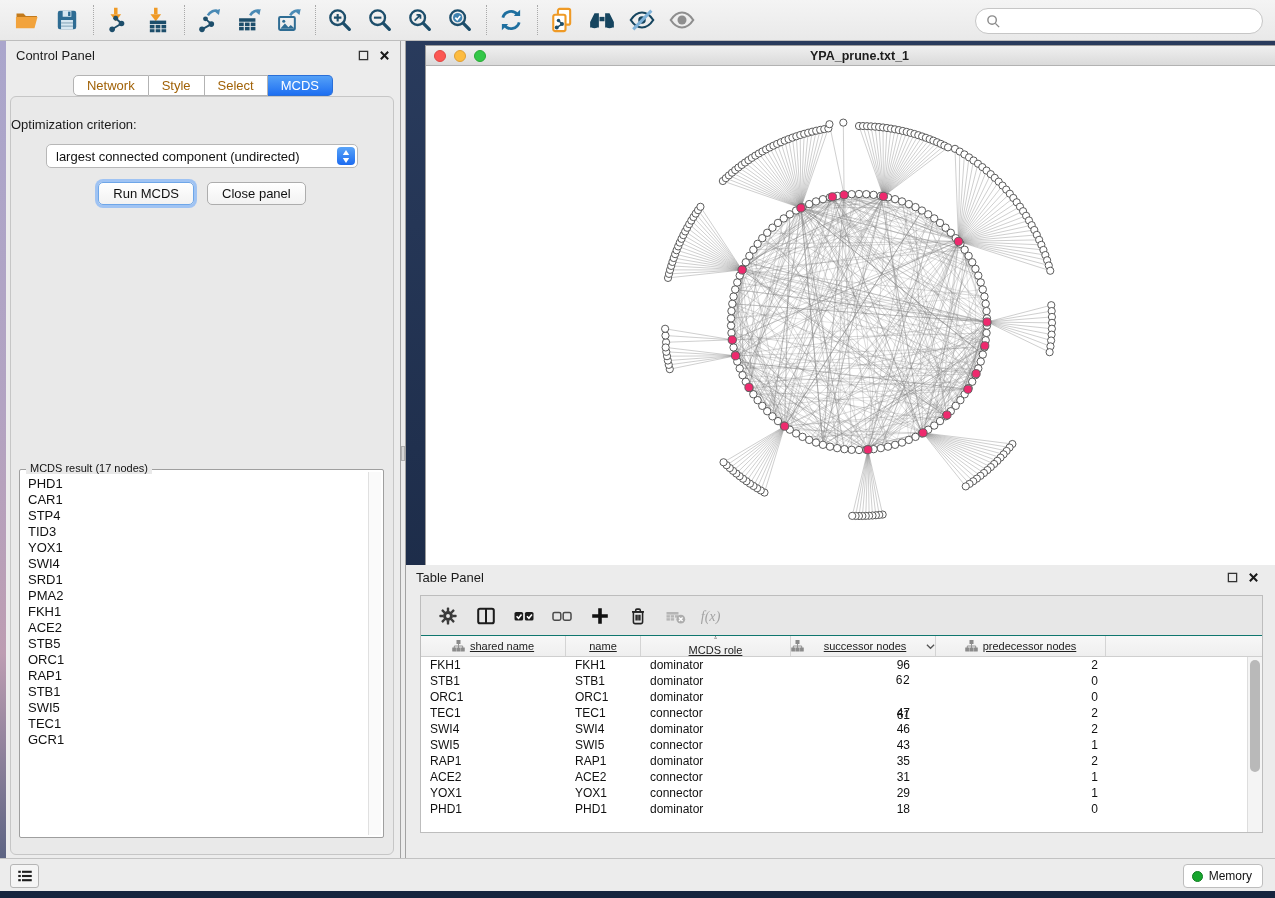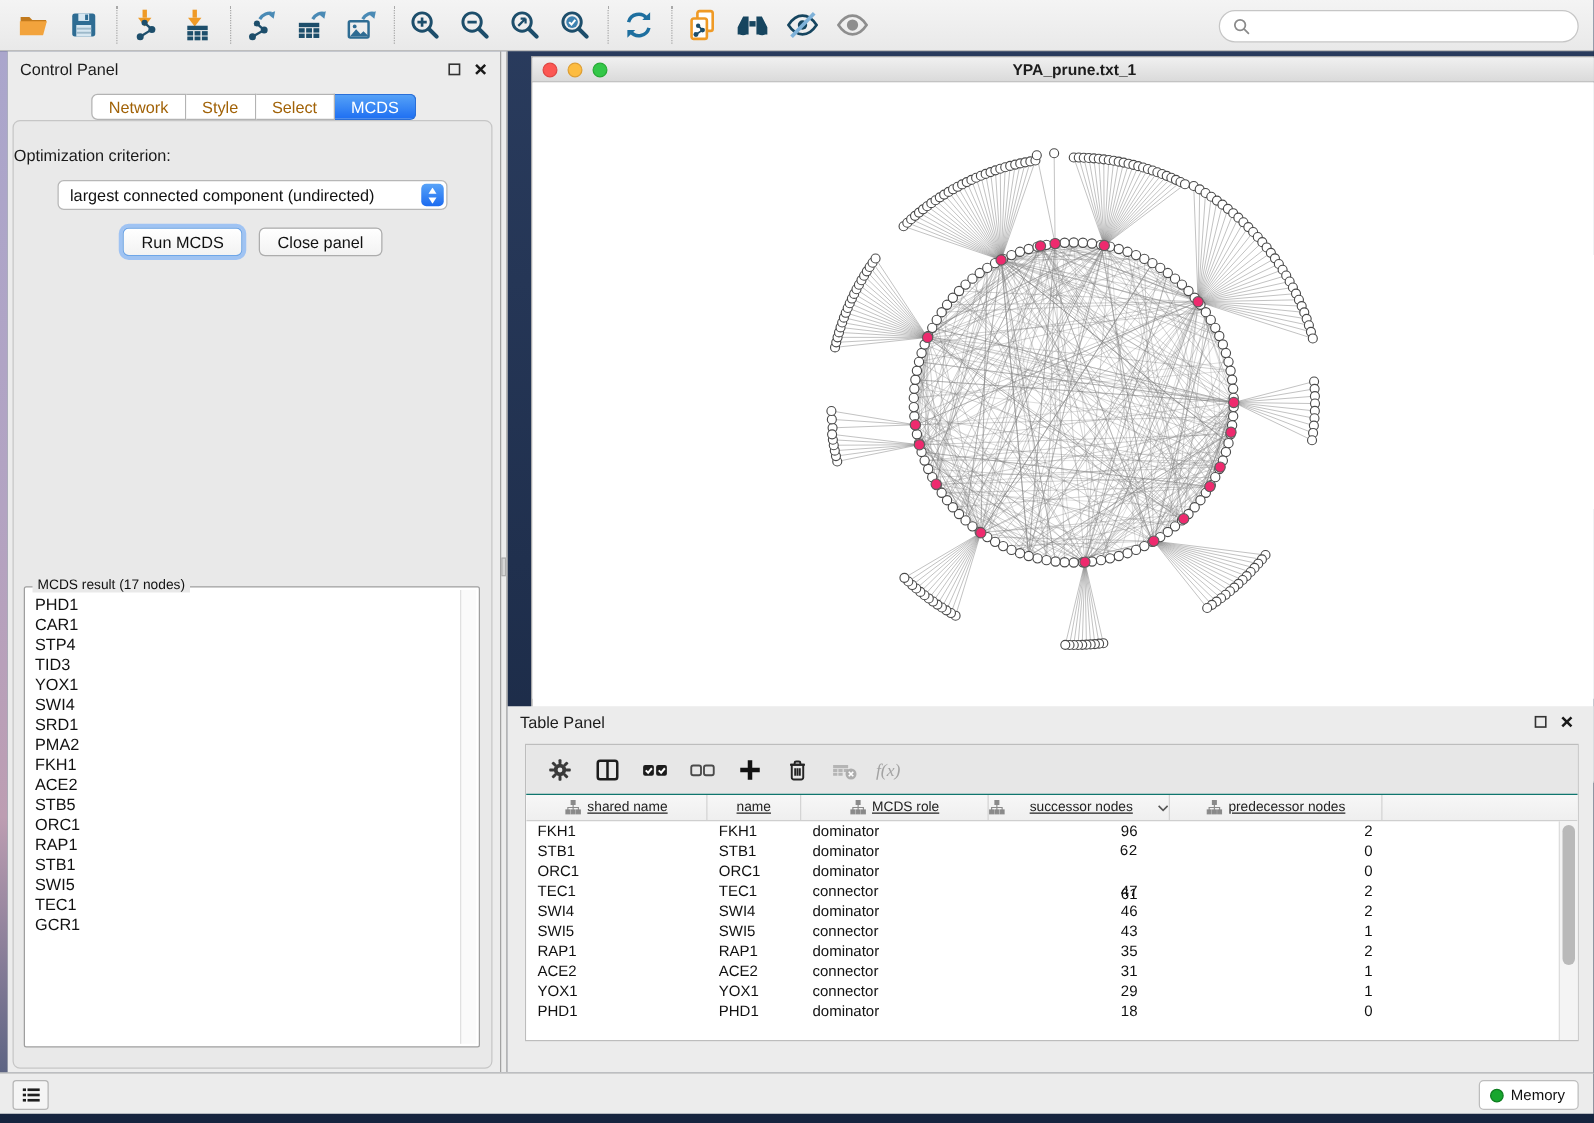--- a/index.html
+++ b/index.html
@@ -1356,21 +1356,21 @@
                   <rect x="5" y="8" width="3" height="3"></rect>
                   <rect x="9.2" y="8" width="3" height="3"></rect>
                   <path d="M6.5 3.5v2.2M2.3 8V6h8.4v2M6.5 5.7V8" fill="none" stroke-width="0.9"></path>
                 </g>
               </svg>
               <span>shared name</span>
             </div>
             <div class="gh-cell" style="width: 75px;">
               <span>name</span>
             </div>
-            <div class="gh-cell" style="width: 150px;">
+            <div class="gh-cell" style="width: 150px; flex-direction: column;">
               <svg width="13" height="12" viewBox="0 0 13 12">
                 <g fill="#8a8a8a" stroke="#8a8a8a">
                   <rect x="5" y="0.5" width="3" height="3"></rect>
                   <rect x="0.8" y="8" width="3" height="3"></rect>
                   <rect x="5" y="8" width="3" height="3"></rect>
                   <rect x="9.2" y="8" width="3" height="3"></rect>
                   <path d="M6.5 3.5v2.2M2.3 8V6h8.4v2M6.5 5.7V8" fill="none" stroke-width="0.9"></path>
                 </g>
               </svg>
               <span>MCDS role</span>

